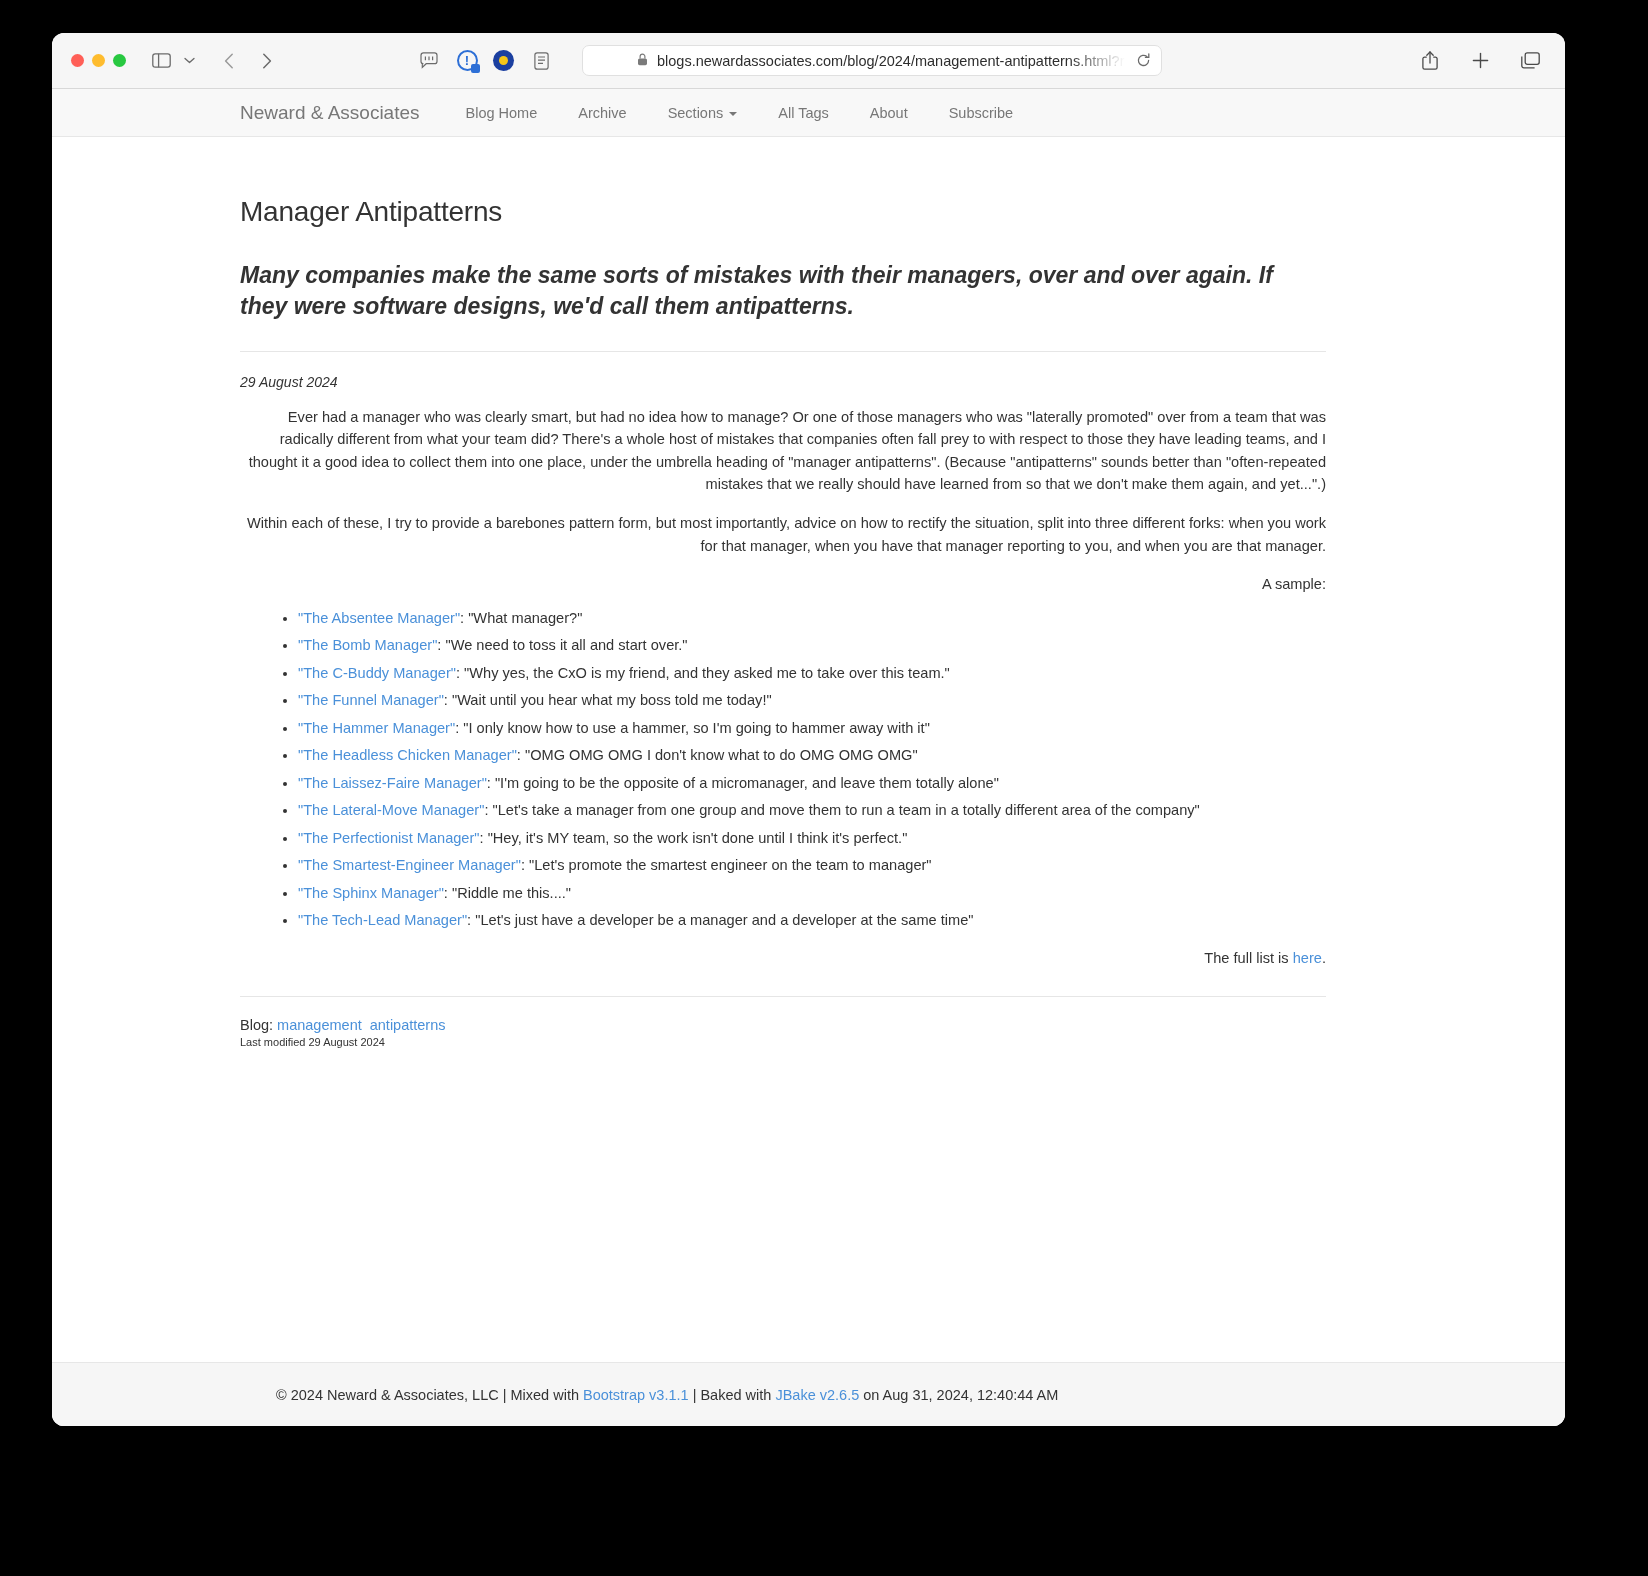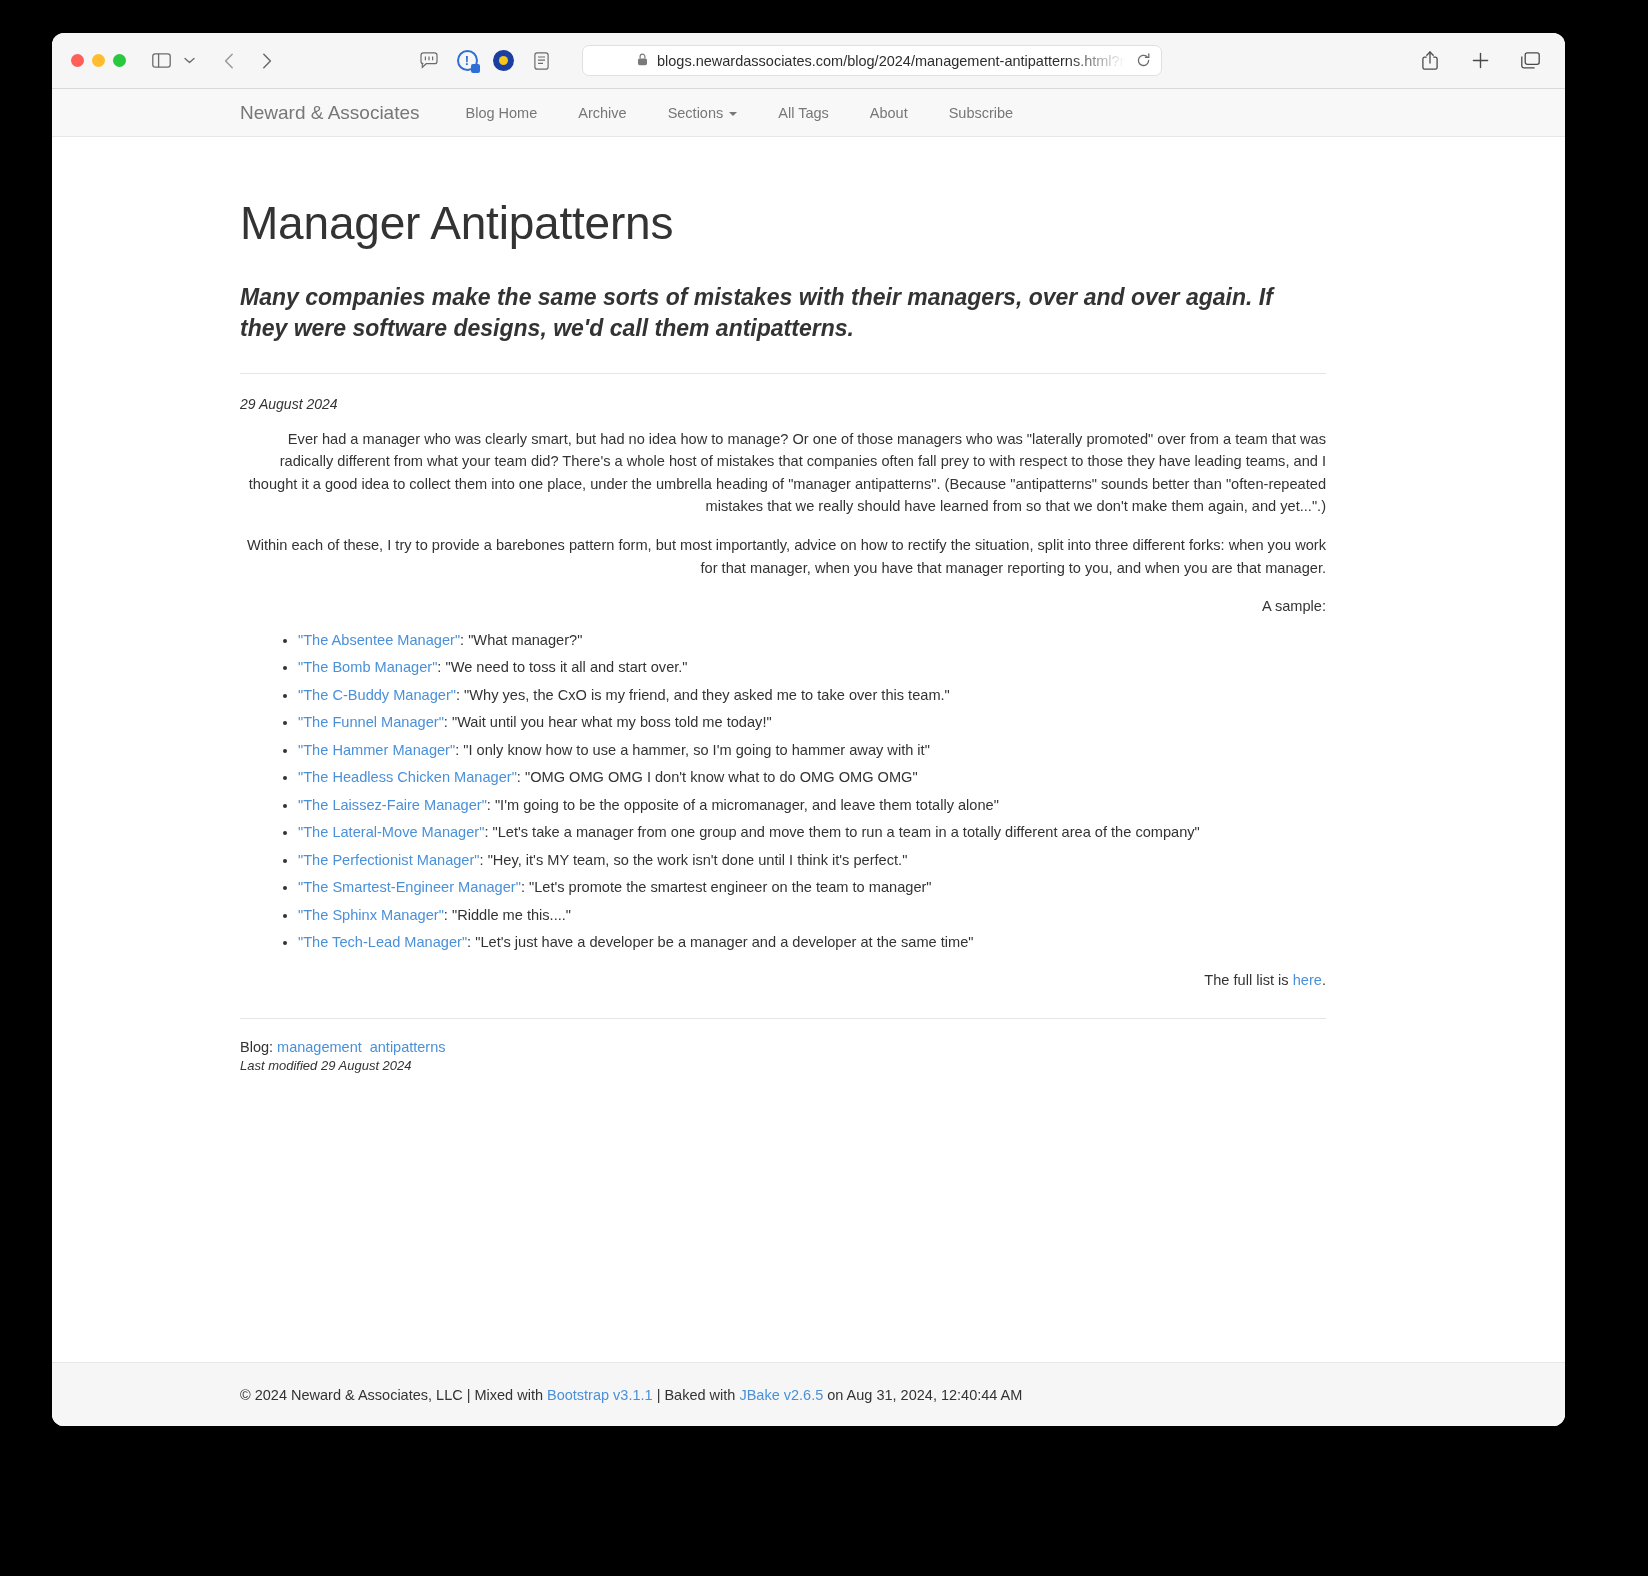--- a/index.html
+++ b/index.html
@@ -196,21 +196,21 @@
 
   .content {
     padding: 0 0 0 0;
   }
   .container {
     width: 1086px;
     margin-left: 188px;
   }
 
   h1.post-title {
-    font-size: 46px;
+    font-size: 28px;
     font-weight: normal;
     color: #333333;
     margin: 59px 0 0 0;
     letter-spacing: -0.2px;
   }
 
   .lede {
     font-size: 23px;
     line-height: 1.36;
     font-style: italic;
@@ -258,36 +258,36 @@
 
   .full-list { margin-top: 23px; }
 
   .tags-line {
     font-size: 14.5px;
     color: #333333;
     margin: 20px 0 0 0;
   }
   .tags-line a { margin-right: 8px; }
   .last-mod {
-    font-size: 13px;
-    font-style: italic;
+    font-size: 11px;
     color: #333333;
     margin: 3px 0 8px 0;
   }
 
   
   .site-footer {
     position: absolute;
     left: 0;
     bottom: 0;
     width: 100%;
     height: 65px;
     background: #f6f6f6;
     border-top: 1px solid #e7e7e7;
     box-sizing: border-box;
+    padding-left: 36px;
   }
   .footer-inner {
     margin-left: 188px;
     font-size: 14.5px;
     color: #333333;
     line-height: 64px;
     white-space: nowrap;
   }
 </style>
 </head>

